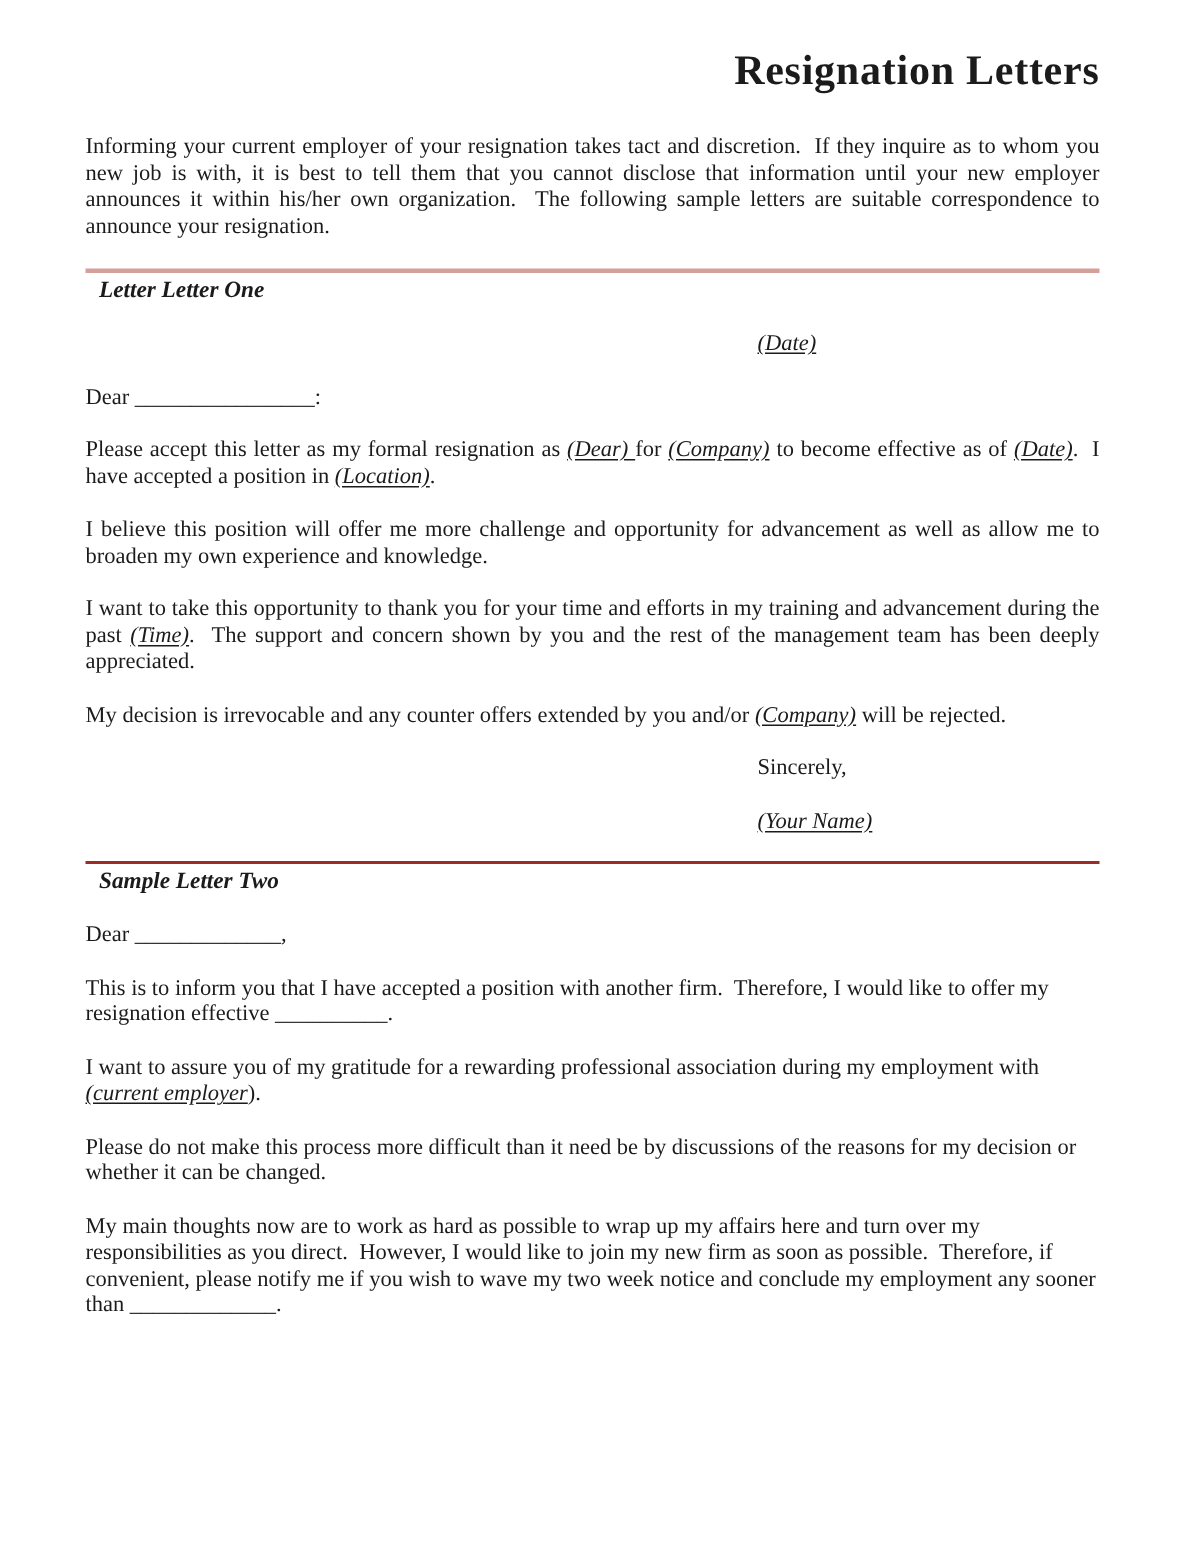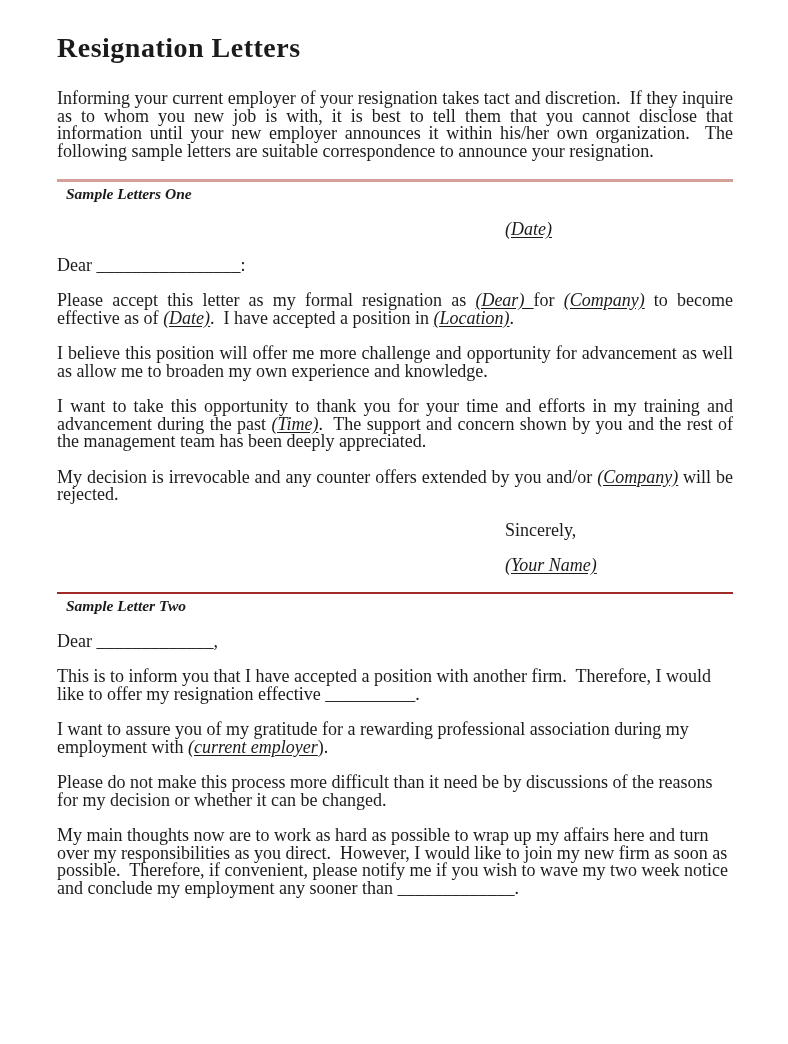--- a/index.html
+++ b/index.html
@@ -15,28 +15,28 @@
     overflow: hidden;
   }
   .page {
     box-sizing: border-box;
     width: 788px;
     height: 1044px;
     padding: 0 55px 0 57px;
   }
   .doc-title {
     margin: 30px 0 0 0;
-    text-align: left;
+    text-align: right;
     font-size: 28px;
     line-height: 36px;
     font-weight: bold;
     letter-spacing: 0.5px;
   }
   p.body-text {
-    font-size: 18px;
+    font-size: 15px;
     line-height: 17.5px;
     margin: 18px 0 0 0;
   }
   p.intro {
     margin-top: 24px;
   }
   .justify {
     text-align: justify;
   }
   .divider {
@@ -72,21 +72,21 @@
 <body>
 
 <div class="page">
 
   <h1 class="doc-title">Resignation Letters</h1>
 
   <p class="body-text intro justify">Informing your current employer of your resignation takes tact and discretion.&nbsp; If they inquire as to whom you new job is with, it is best to tell them that you cannot disclose that information until your new employer announces it within his/her own organization.&nbsp; The following sample letters are suitable correspondence to announce your resignation.</p>
 
   <hr class="divider salmon" style="background: rgb(213, 160, 153);">
 
-  <h2 class="section-heading">Sample Letters One</h2>
+  <h2 class="section-heading">Letter Letter One</h2>
 
   <p class="body-text closing-indent"><span class="u">(Date)</span></p>
 
   <p class="body-text"><span>Dear </span><span>________________</span><span>:</span></p>
 
   <p class="body-text justify"><span>Please accept this letter as my formal resignation as </span><span class="u">(Dear) </span><span>for </span><span class="u">(Company)</span><span> to become effective as of </span><span class="u">(Date)</span><span>.&nbsp; I have accepted a position in </span><span class="u">(Location)</span><span>.</span></p>
 
   <p class="body-text justify"><span>I believe this position will offer me more challenge and opportunity for advancement as well as allow me to broaden my own experience and knowledge.</span></p>
 
   <p class="body-text justify"><span>I want to take this opportunity to thank you for your time and efforts in my training and advancement during the past </span><span class="u">(Time)</span><span>.&nbsp; The support and concern shown by you and the rest of the management team has been deeply appreciated.</span></p>

